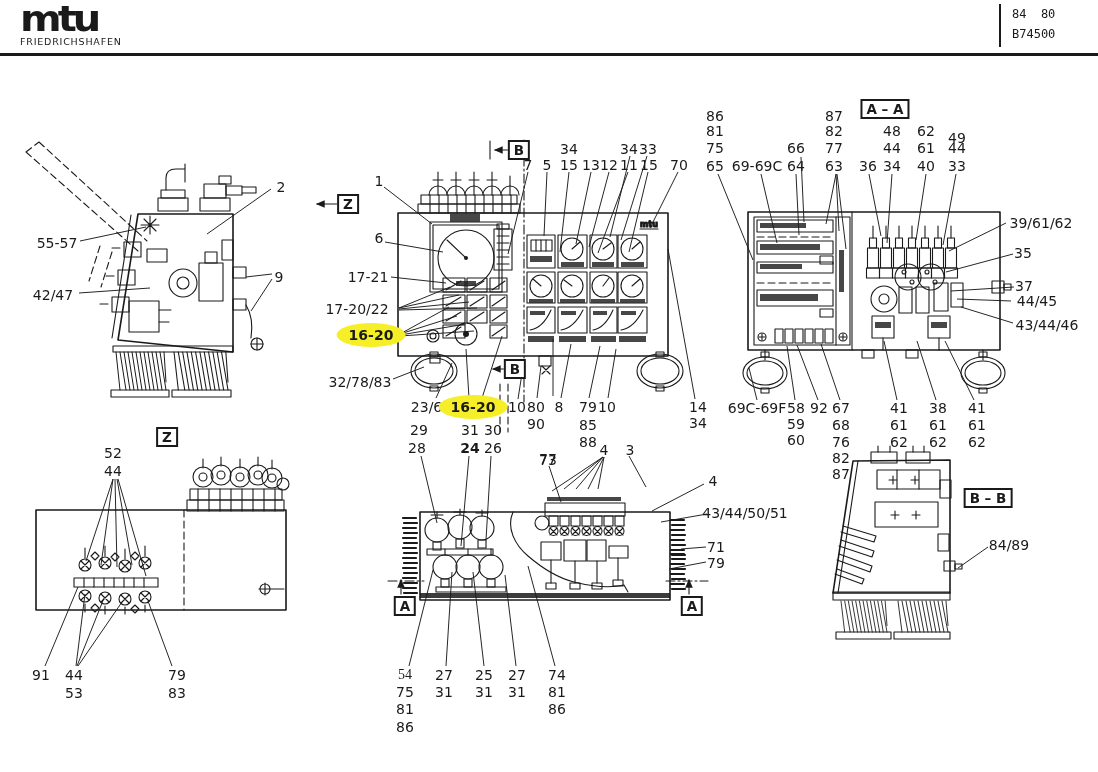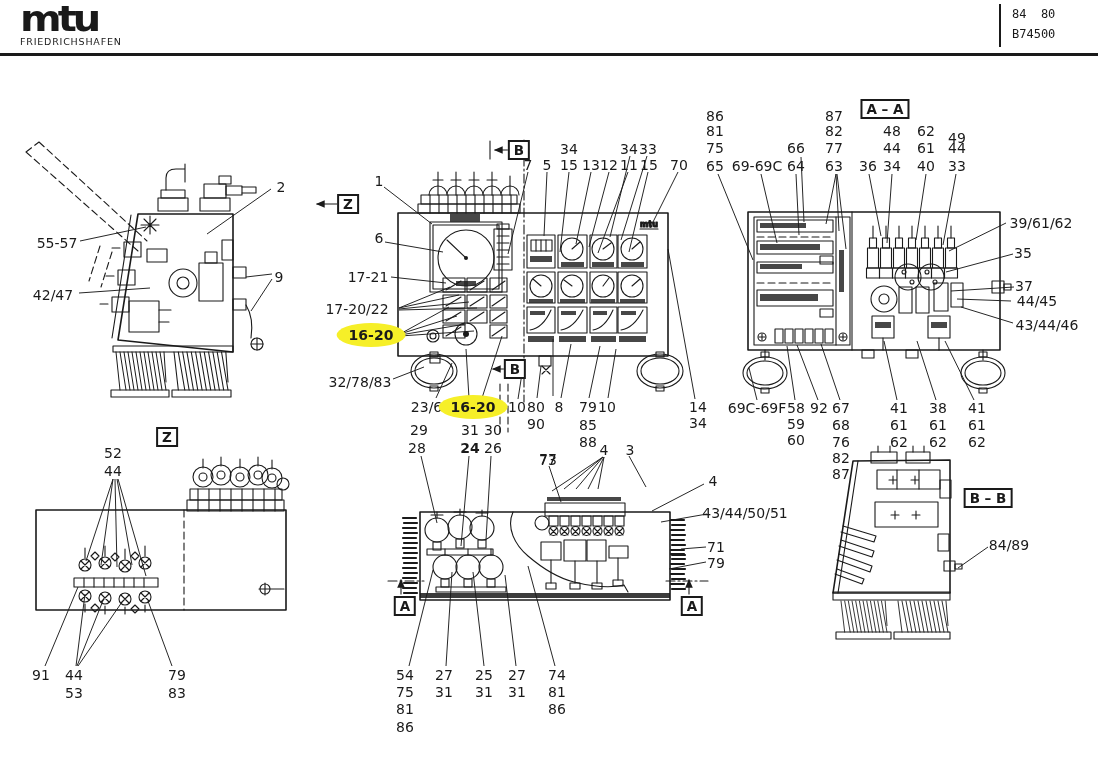--- a/index.html
+++ b/index.html
@@ -606,21 +606,21 @@
     <div class="callout" style="left: 977px; top: 425px;">61</div>
     <div class="callout" style="left: 977px; top: 442px;">62</div>
     <div class="callout b" style="left: 167px; top: 437px;">Z</div>
     <div class="callout" style="left: 113px; top: 453px;">52</div>
     <div class="callout" style="left: 113px; top: 471px;">44</div>
     <div class="callout" style="left: 41px; top: 675px;">91</div>
     <div class="callout" style="left: 74px; top: 675px;">44</div>
     <div class="callout" style="left: 74px; top: 693px;">53</div>
     <div class="callout" style="left: 177px; top: 675px;">79</div>
     <div class="callout" style="left: 177px; top: 693px;">83</div>
-    <div class="callout" style="left: 405px; top: 675px;">54</div>
+    <div class="callout" style="left: 405px; top: 675px; font-family: Liberation Serif, serif;">54</div>
     <div class="callout" style="left: 405px; top: 692px;">75</div>
     <div class="callout" style="left: 405px; top: 709px;">81</div>
     <div class="callout" style="left: 405px; top: 727px;">86</div>
     <div class="callout" style="left: 444px; top: 675px;">27</div>
     <div class="callout" style="left: 444px; top: 692px;">31</div>
     <div class="callout" style="left: 484px; top: 675px;">25</div>
     <div class="callout" style="left: 484px; top: 692px;">31</div>
     <div class="callout" style="left: 517px; top: 675px;">27</div>
     <div class="callout" style="left: 517px; top: 692px;">31</div>
     <div class="callout" style="left: 557px; top: 675px;">74</div>

